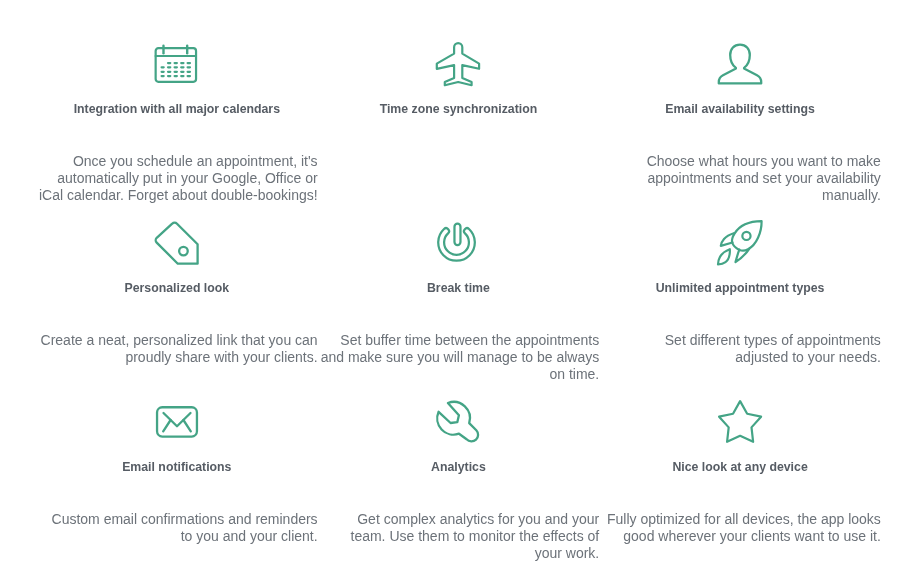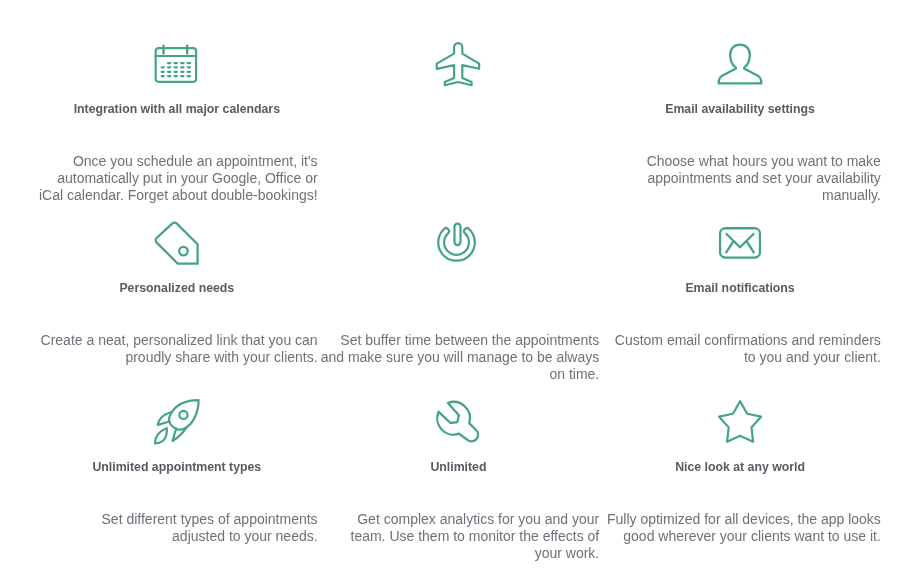--- a/index.html
+++ b/index.html
@@ -104,93 +104,95 @@
     <div class="feature-title">Integration with all major calendars</div>
     <div class="feature-desc">Once you schedule an appointment, it's<br>automatically put in your Google, Office or<br>iCal calendar. Forget about double-bookings!</div>
   </div>
 
   <div class="feature">
     <div class="feature-icon">
       <svg width="48" height="48" viewBox="0 0 48 48" fill="none" stroke="#44a486" stroke-width="2.2" stroke-linecap="round" stroke-linejoin="round" aria-hidden="true">
         <path d="M20.1 13.6 V7.2 a4.1 4.1 0 0 1 8.2 0 V13.6 L45.1 23.6 V28.8 L28.3 25.1 V37.9 L37.6 42.1 V45.2 L24.2 42.0 L10.8 45.2 V42.1 L20.1 37.9 V25.1 L2.8 28.8 V23.6 Z"></path>
       </svg>
     </div>
+    <div class="feature-title">Time zone synchronization</div>
   </div>
 
   <div class="feature">
     <div class="feature-icon">
       <svg width="48" height="48" viewBox="0 0 48 48" fill="none" stroke="#44a486" stroke-width="2.3" stroke-linecap="round" stroke-linejoin="round" aria-hidden="true">
         <path d="M19.7 27.6 C16.3 24.9 14.2 20.2 14.2 14.9 C14.2 8.8 18.1 4.6 24.0 4.6 C29.9 4.6 33.8 8.8 33.8 14.9 C33.8 20.2 31.7 24.9 28.3 27.6 C27.9 27.9 28.0 28.5 28.5 28.8 L41.0 35.2 C43.6 36.5 45.2 39.2 45.2 42.1 L45.2 43.4 L2.8 43.4 L2.8 42.1 C2.8 39.2 4.4 36.5 7.0 35.2 L19.5 28.8 C20.0 28.5 20.1 27.9 19.7 27.6 Z"></path>
       </svg>
     </div>
     <div class="feature-title">Email availability settings</div>
     <div class="feature-desc">Choose what hours you want to make<br>appointments and set your availability<br>manually.</div>
   </div>
 
   <div class="feature">
     <div class="feature-icon">
       <svg width="48" height="48" viewBox="0 0 48 48" fill="none" stroke="#44a486" stroke-width="2.3" stroke-linecap="round" stroke-linejoin="round" aria-hidden="true">
         <path d="M24.0 4.7 L44.6 25.3 L44.6 44.7 L24.8 44.7 L3.7 23.6 a3.4 3.4 0 0 1 0 -4.8 L19.2 4.7 a3.4 3.4 0 0 1 4.8 0 Z"></path>
         <circle cx="30.44" cy="32.11" r="4.3"></circle>
       </svg>
     </div>
-    <div class="feature-title">Personalized needs</div>
+    <div class="feature-title">Personalized look</div>
     <div class="feature-desc">Create a neat, personalized link that you can<br>proudly share with your clients.</div>
   </div>
 
   <div class="feature">
     <div class="feature-icon">
       <svg width="48" height="48" viewBox="0 0 48 48" fill="none" stroke="#44a486" stroke-width="2.25" stroke-linecap="round" stroke-linejoin="round" aria-hidden="true">
         <path d="M10.04 10.03 A18.3 18.3 0 1 0 35.0 10.03 A2.1 2.1 0 0 0 30.98 14.34 A12.4 12.4 0 1 1 14.06 14.34 A2.1 2.1 0 0 0 10.04 10.03 Z"></path>
         <rect x="20.47" y="4.71" width="6.0" height="21.4" rx="3.0"></rect>
       </svg>
     </div>
+    <div class="feature-title">Break time</div>
     <div class="feature-desc">Set buffer time between the appointments<br>and make sure you will manage to be always<br>on time.</div>
-  </div>
-
-  <div class="feature">
-    <div class="feature-icon">
-      <svg width="48" height="48" viewBox="0 0 48 48" fill="none" stroke="#44a486" stroke-width="2.3" stroke-linecap="round" stroke-linejoin="round" aria-hidden="true">
-        <rect x="4.05" y="9.25" width="39.9" height="29.3" rx="5.2"></rect>
-        <path d="M10.5 15.0 L24.0 28.3 L37.5 15.0"></path>
-        <path d="M17.6 22.0 L10.2 33.3"></path>
-        <path d="M30.4 22.0 L37.8 33.3"></path>
-      </svg>
-    </div>
-    <div class="feature-title">Email notifications</div>
-    <div class="feature-desc">Custom email confirmations and reminders<br>to you and your client.</div>
   </div>
 
   <div class="feature">
     <div class="feature-icon">
       <svg width="48" height="48" viewBox="0 0 48 48" fill="none" stroke="#44a486" stroke-width="2.2" stroke-linecap="round" stroke-linejoin="round" aria-hidden="true">
         <path d="M45.6 2.2 C32.8 2.3 23.7 6.2 18.5 14.6 C16.5 17.9 15.5 21.0 16.2 23.5 C17.0 26.3 19.9 29.2 23.5 30.9 C26.0 32.0 29.1 31.8 32.1 30.2 C40.5 25.8 45.7 13.4 45.6 2.2 Z"></path>
         <circle cx="30.45" cy="16.9" r="4.1"></circle>
         <path d="M17.8 14.2 C13.6 15.5 10.2 17.5 8.0 20.0 C6.0 22.3 5.0 24.8 4.8 26.9 L16.5 23.5"></path>
         <path d="M23.3 30.6 C22.0 34.3 20.6 38.9 19.5 43.1 C24.0 40.2 29.6 35.3 33.2 29.8"></path>
         <path d="M13.8 30.2 C13.8 30.2 6.9 32.6 3.8 38.2 C2.3 40.9 2.0 44.2 2.0 45.5 C3.7 45.3 6.8 44.9 9.5 43.1 C14.7 39.6 13.8 30.2 13.8 30.2 Z"></path>
       </svg>
     </div>
     <div class="feature-title">Unlimited appointment types</div>
     <div class="feature-desc">Set different types of appointments<br>adjusted to your needs.</div>
   </div>
 
   <div class="feature">
     <div class="feature-icon">
       <svg width="48" height="48" viewBox="0 0 48 48" fill="none" stroke="#44a486" stroke-width="2.3" stroke-linecap="round" stroke-linejoin="round" aria-hidden="true">
+        <rect x="4.05" y="9.25" width="39.9" height="29.3" rx="5.2"></rect>
+        <path d="M10.5 15.0 L24.0 28.3 L37.5 15.0"></path>
+        <path d="M17.6 22.0 L10.2 33.3"></path>
+        <path d="M30.4 22.0 L37.8 33.3"></path>
+      </svg>
+    </div>
+    <div class="feature-title">Email notifications</div>
+    <div class="feature-desc">Custom email confirmations and reminders<br>to you and your client.</div>
+  </div>
+
+  <div class="feature">
+    <div class="feature-icon">
+      <svg width="48" height="48" viewBox="0 0 48 48" fill="none" stroke="#44a486" stroke-width="2.3" stroke-linecap="round" stroke-linejoin="round" aria-hidden="true">
         <path d="M13.9 5.0 A16.3 16.3 0 0 1 35.2 25.1 L42.3 32.2 A6.6 6.6 0 0 1 32.6 41.3 L25.0 35.7 A16.3 16.3 0 0 1 4.6 13.8 L16.6 25.0 L23.3 24.2 L24.9 17.3 Z"></path>
       </svg>
     </div>
-    <div class="feature-title">Unlimited</div>
+    <div class="feature-title">Analytics</div>
     <div class="feature-desc">Get complex analytics for you and your<br>team. Use them to monitor the effects of<br>your work.</div>
   </div>
 
   <div class="feature">
     <div class="feature-icon">
       <svg width="48" height="48" viewBox="0 0 48 48" fill="none" stroke="#44a486" stroke-width="2.2" stroke-linecap="round" stroke-linejoin="round" aria-hidden="true">
         <path d="M24.1 3.1 L31.17 15.73 L45.1 18.65 L35.5 29.37 L37.13 43.8 L24.1 37.8 L11.07 43.8 L12.7 29.37 L3.1 18.65 L17.03 15.73 Z"></path>
       </svg>
     </div>
-    <div class="feature-title">Nice look at any world</div>
+    <div class="feature-title">Nice look at any device</div>
     <div class="feature-desc">Fully optimized for all devices, the app looks<br>good wherever your clients want to use it.</div>
   </div>
 
 </div>
 
 </body></html>

